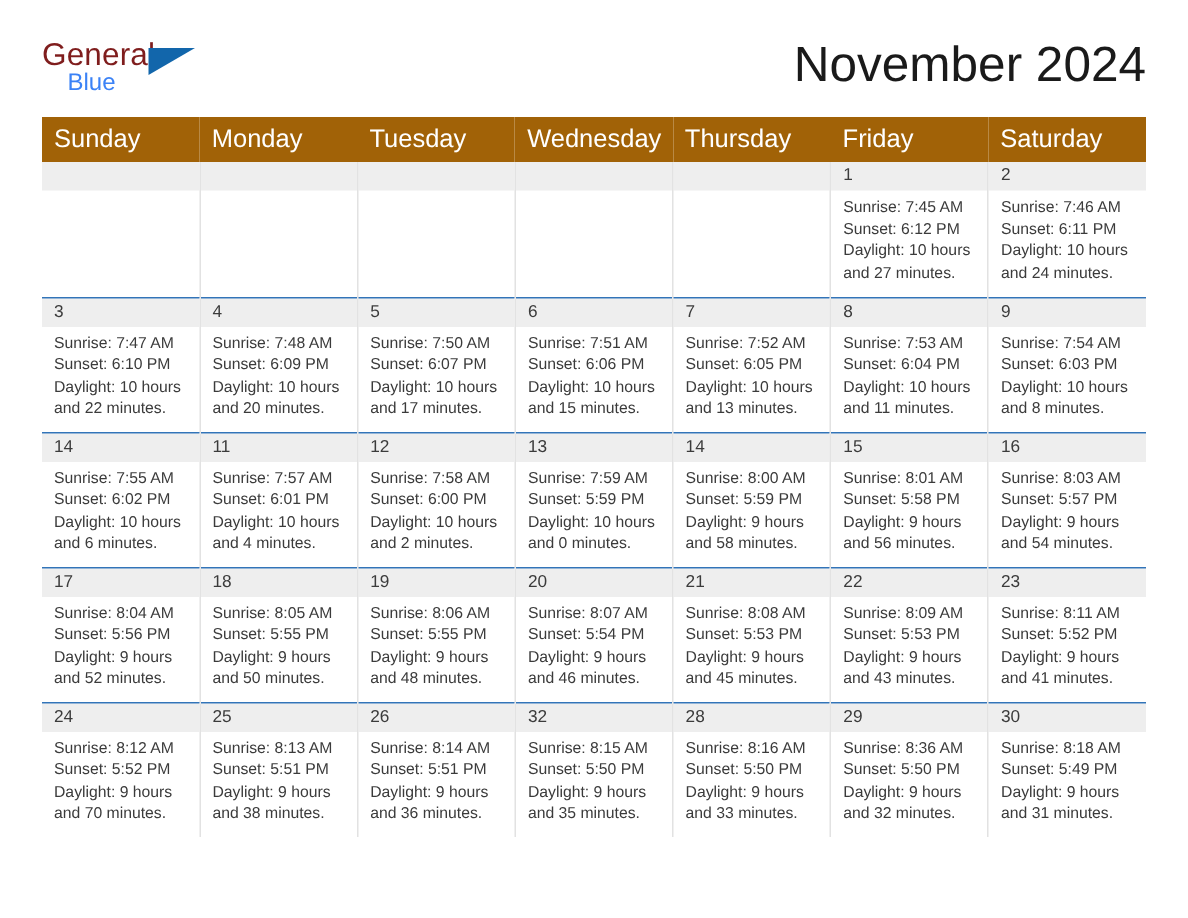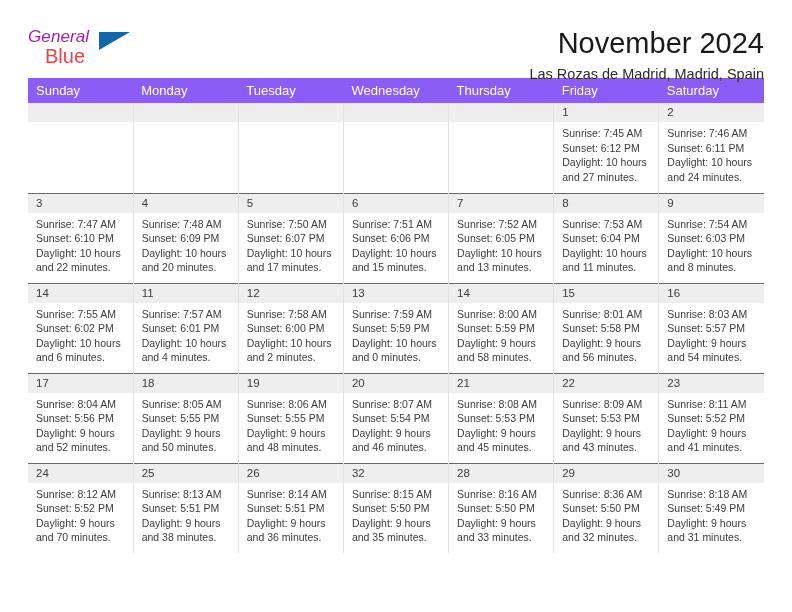--- a/index.html
+++ b/index.html
@@ -34,73 +34,72 @@
   .logo {
     position: relative;
     width: 120px;
     height: 46px;
     flex: 0 0 auto;
   }
   .logo-general {
     position: absolute;
     left: 0;
     top: 0;
-    font-size: 17px;
+    font-size: 21px;
     letter-spacing: 0.1px;
-    color: #a21caf;
+    color: #7f1d1d;
     line-height: 22px;
-    font-style: italic;
   }
   .logo-blue {
     position: absolute;
     left: 17px;
     top: 19px;
-    font-size: 20px;
-    color: #ef4444;
+    font-size: 16px;
+    color: #3b82f6;
     line-height: 22px;
     text-align: right;
   }
   .logo-triangle {
     position: absolute;
     left: 71px;
     top: 6px;
     width: 0;
     height: 0;
     border-left: 31px solid #1266ab;
     border-bottom: 18px solid transparent;
   }
   .title-block {
     text-align: right;
     flex: 0 0 auto;
   }
   .cal-title {
-    font-size: 29px;
+    font-size: 33px;
     font-weight: normal;
     color: #1a1a1a;
     line-height: 34px;
     white-space: nowrap;
   }
   .cal-subtitle {
     font-size: 14.5px;
     color: #2b2b2b;
     line-height: 20px;
     margin-top: 4px;
     white-space: nowrap;
   }
 
   
   .calendar {
     width: 736px;
     border-collapse: collapse;
     table-layout: fixed;
   }
   .calendar th {
-    background: #8b5cf6;
+    background: #a16207;
     color: #ffffff;
-    font-size: 13px;
+    font-size: 17px;
     font-weight: normal;
     text-align: left;
     padding: 5px 0 5px 8px;
     border: none;
     height: 20px;
     box-sizing: border-box;
   }
   .calendar td {
     vertical-align: top;
     padding: 0;
@@ -146,21 +145,20 @@
   <div class="header">
 
     <div class="logo">
       <span class="logo-general">General</span>
       <span class="logo-triangle"></span>
       <span class="logo-blue">Blue</span>
     </div>
 
     <div class="title-block">
       <div class="cal-title">November 2024</div>
-      <div class="cal-subtitle">Las Rozas de Madrid, Madrid, Spain</div>
     </div>
 
   </div>
 
   <table class="calendar">
     <thead>
       <tr>
         <th>Sunday</th>
         <th>Monday</th>
         <th>Tuesday</th>

